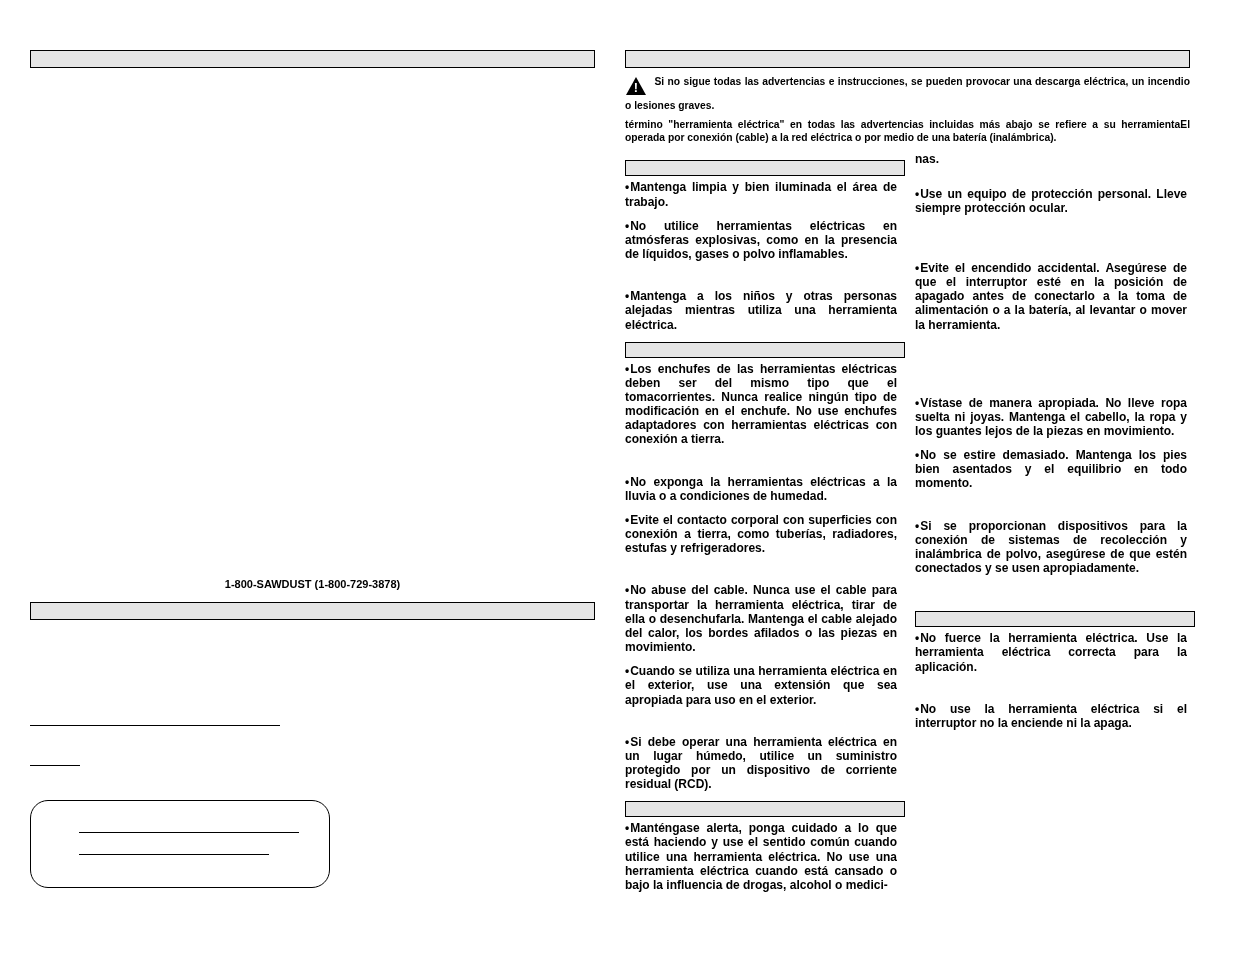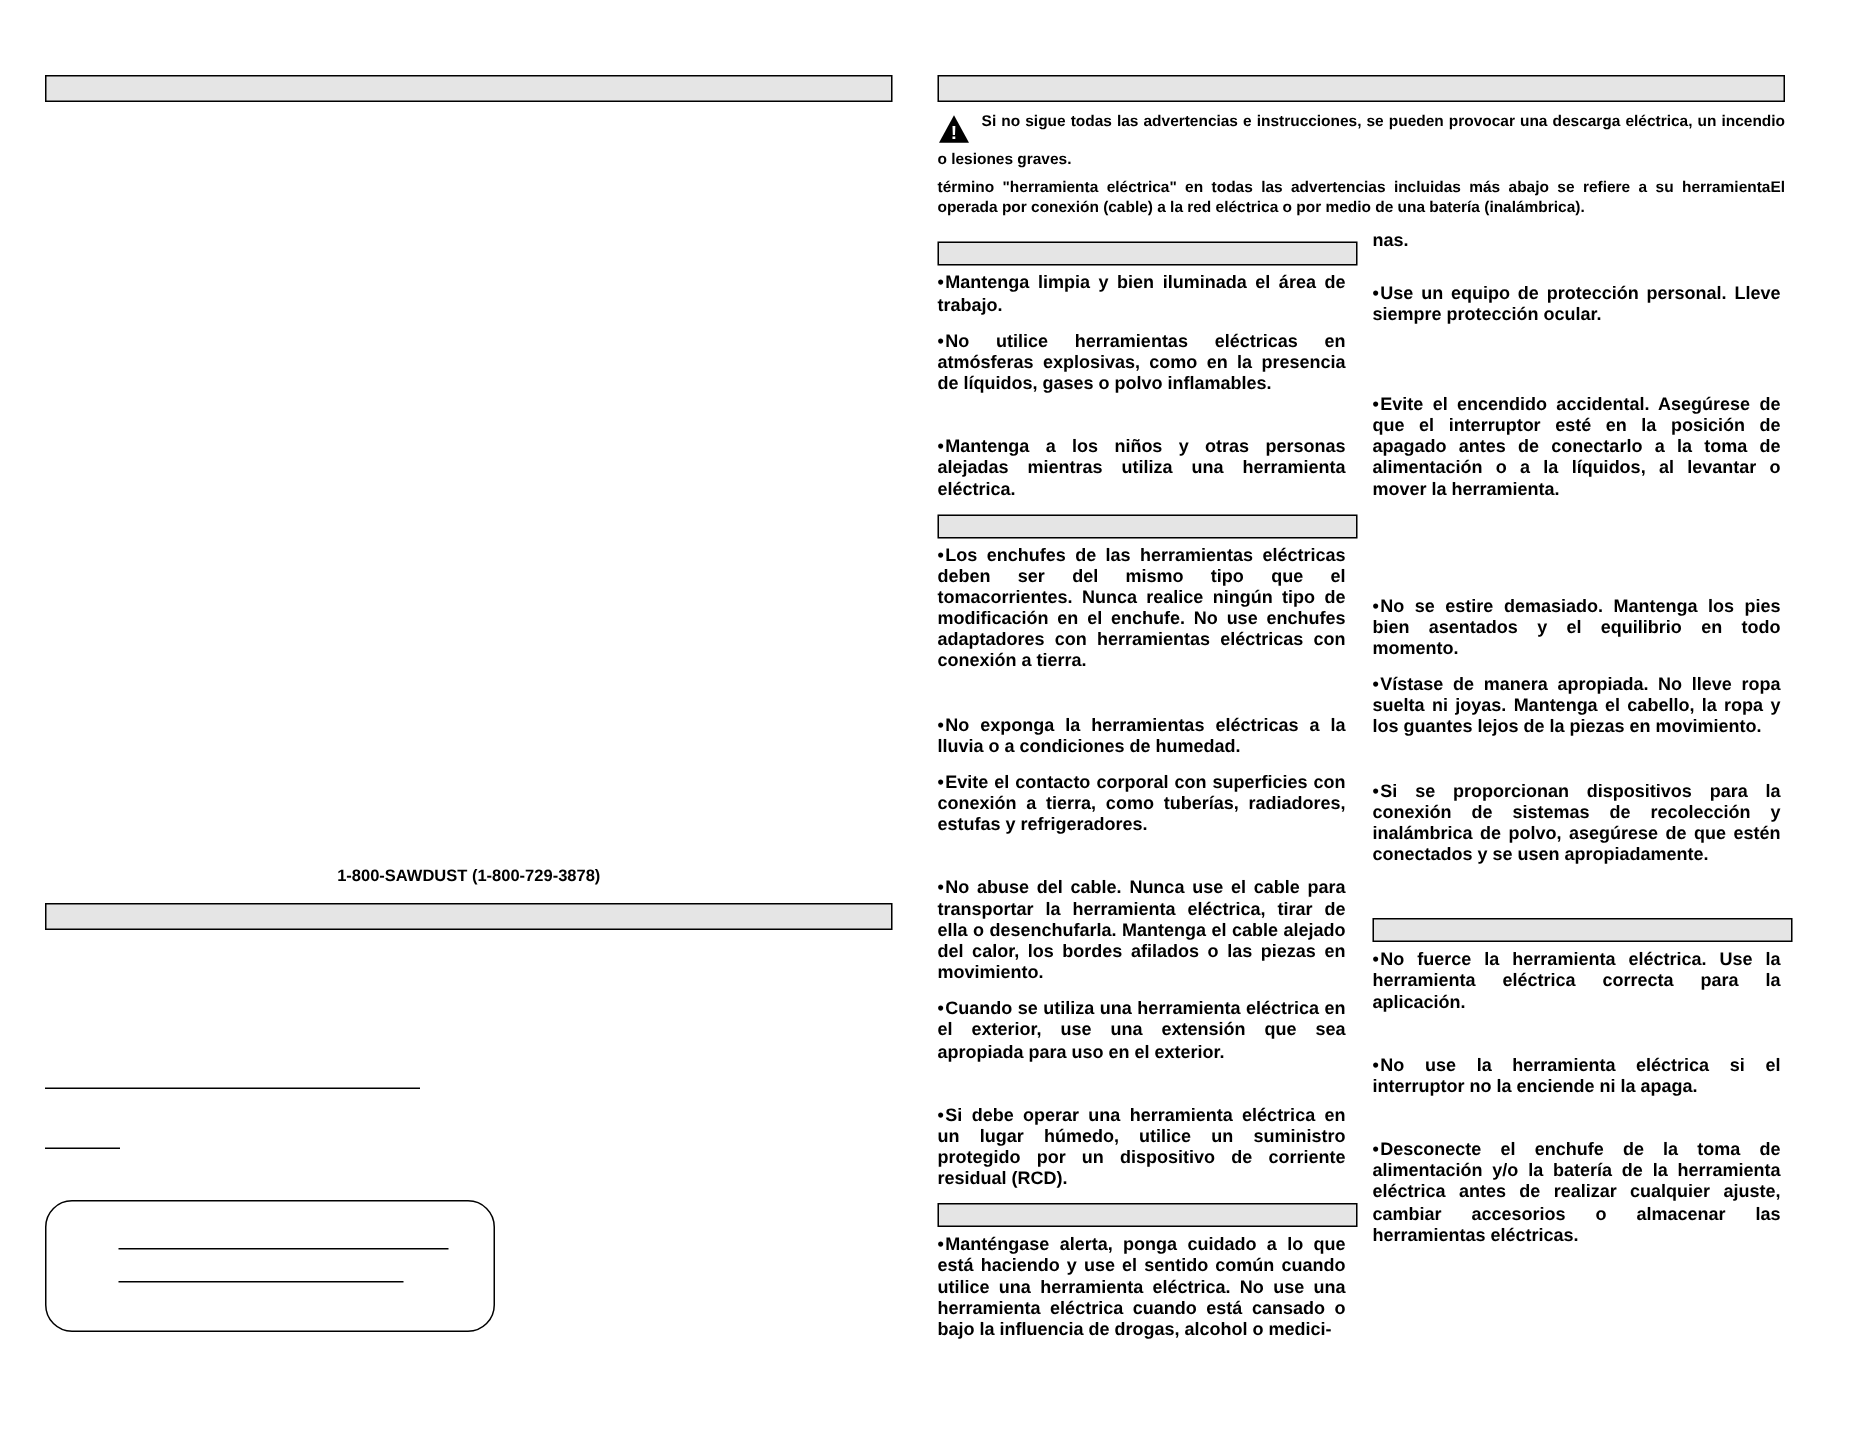--- a/index.html
+++ b/index.html
@@ -190,32 +190,31 @@
 
         <div class="sub-bar"></div>
         <div class="bullet"><span class="lead">Manténgase alerta, ponga cuidado a lo que está haciendo y use el sentido común cuando utilice una herramienta eléctrica. No use una herramienta eléctrica cuando está cansado o bajo la influencia de drogas, alcohol o medici-</span></div>
       </div>
 
       <div class="rcol">
         <div class="nas">nas.</div>
         <div class="bullet"><span class="lead">Use un equipo de protección personal. Lleve siempre protección ocular.</span></div>
         <div class="spacer-lg"></div>
         <div class="spacer-lg"></div>
-        <div class="bullet"><span class="lead">Evite el encendido accidental. Asegúrese de que el interruptor esté en la posición de apagado antes de conectarlo a la toma de alimentación o a la líquidos, al levantar o mover la herramienta.</span></div>
-        <div class="spacer-lg"></div>
-        <div class="spacer-lg"></div>
-        <div class="spacer-lg"></div>
+        <div class="bullet"><span class="lead">Evite el encendido accidental. Asegúrese de que el interruptor esté en la posición de apagado antes de conectarlo a la toma de alimentación o a la batería, al levantar o mover la herramienta.</span></div>
+        <div class="spacer-lg"></div>
+        <div class="spacer-lg"></div>
+        <div class="spacer-lg"></div>
+        <div class="bullet"><span class="lead">Vístase de manera apropiada. No lleve ropa suelta ni joyas. Mantenga el cabello, la ropa y los guantes lejos de la piezas en movimiento.</span></div>
         <div class="bullet"><span class="lead">No se estire demasiado. Mantenga los pies bien asentados y el equilibrio en todo momento.</span></div>
-        <div class="bullet"><span class="lead">Vístase de manera apropiada. No lleve ropa suelta ni joyas. Mantenga el cabello, la ropa y los guantes lejos de la piezas en movimiento.</span></div>
         <div class="spacer-lg"></div>
         <div class="bullet"><span class="lead">Si se proporcionan dispositivos para la conexión de sistemas de recolección y inalámbrica de polvo, asegúrese de que estén conectados y se usen apropiadamente.</span></div>
         <div class="spacer-lg"></div>
 
         <div class="sub-bar"></div>
         <div class="bullet"><span class="lead">No fuerce la herramienta eléctrica. Use la herramienta eléctrica correcta para la aplicación.</span></div>
         <div class="spacer-lg"></div>
         <div class="bullet"><span class="lead">No use la herramienta eléctrica si el interruptor no la enciende ni la apaga.</span></div>
         <div class="spacer-lg"></div>
-        <div class="bullet"><span class="lead">Desconecte el enchufe de la toma de alimentación y/o la batería de la herramienta eléctrica antes de realizar cualquier ajuste, cambiar accesorios o almacenar las herramientas eléctricas.</span></div>
       </div>
     </div>
   </div>
 </div>
 
 </body></html>

